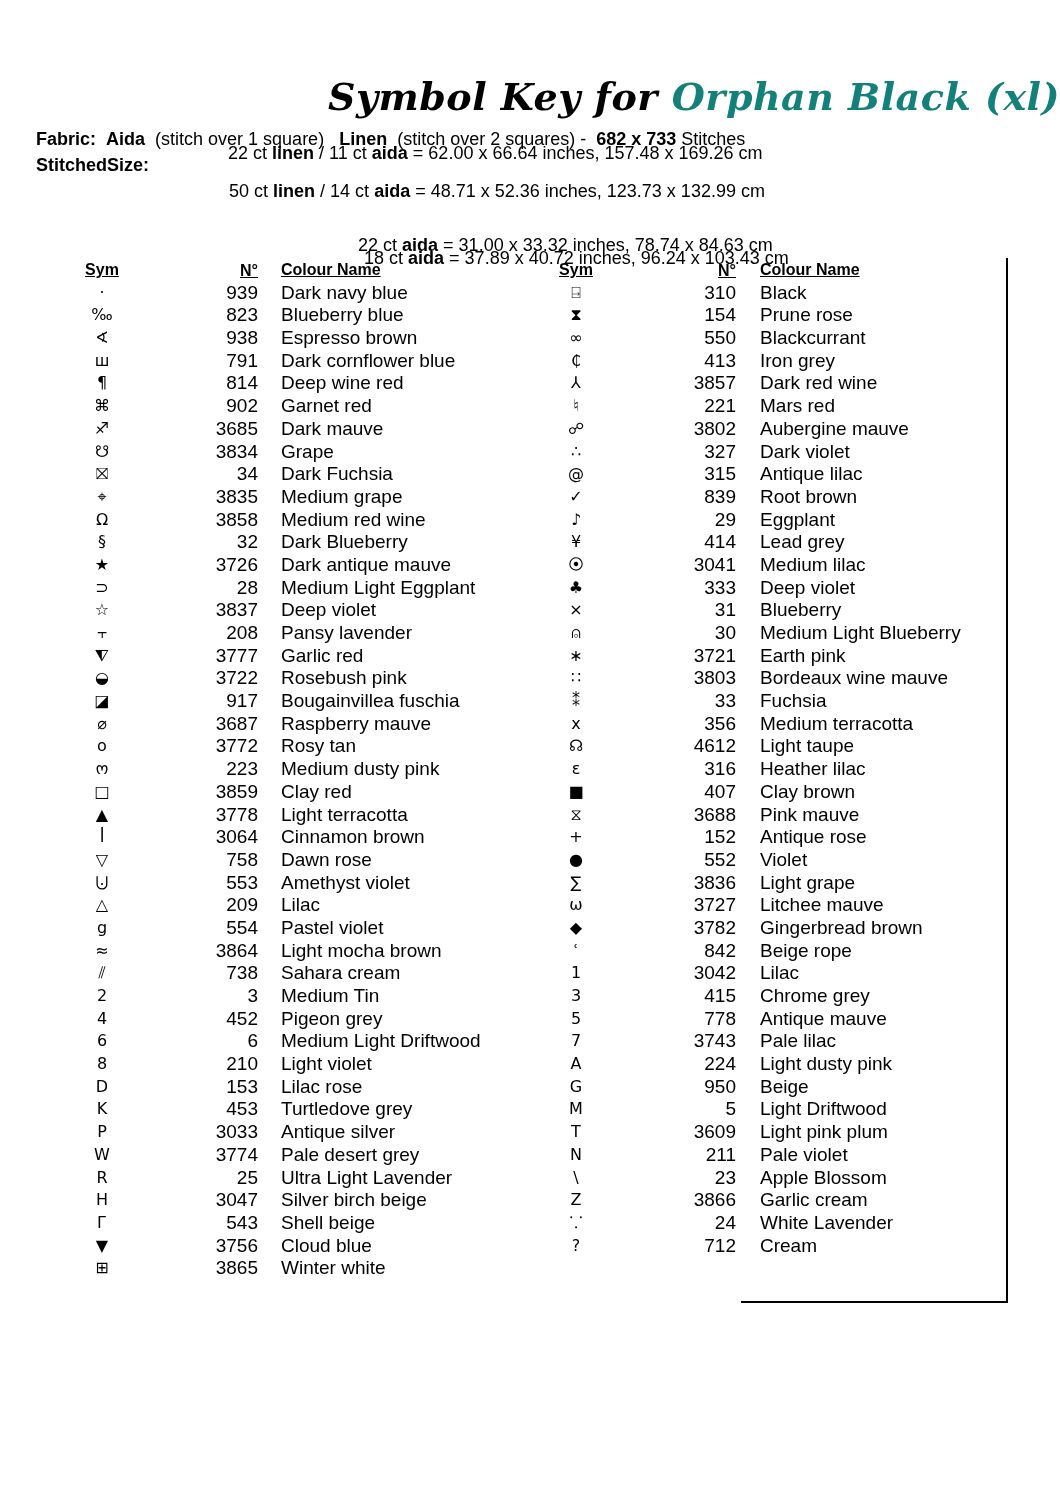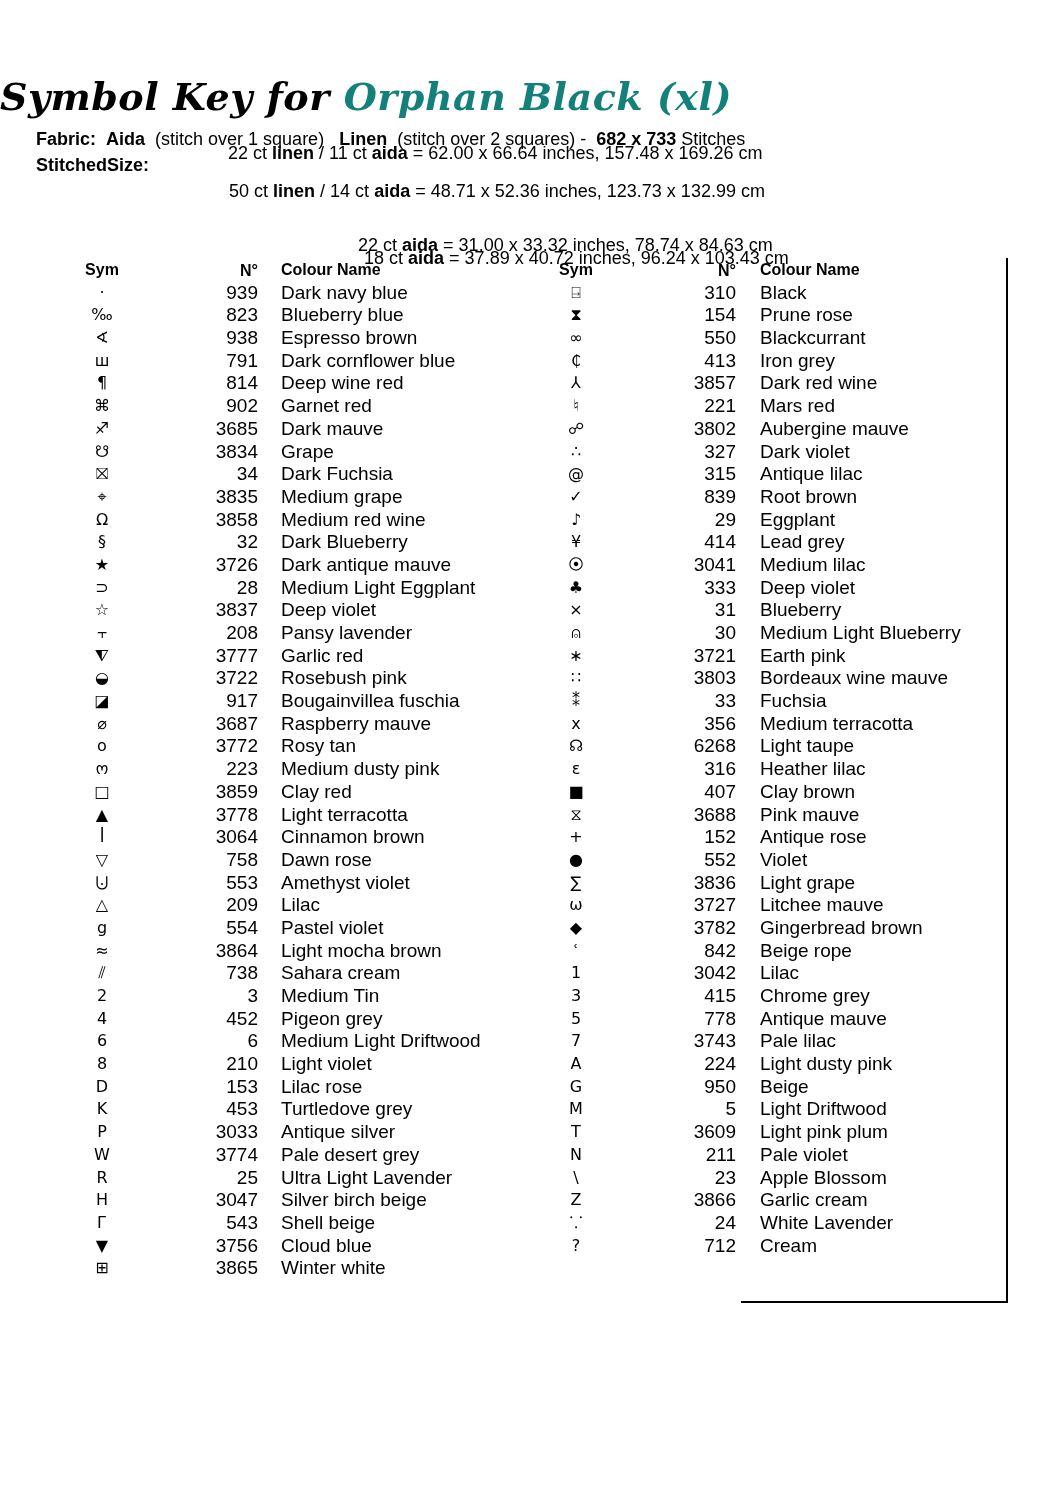--- a/index.html
+++ b/index.html
@@ -1,38 +1,38 @@
 <!DOCTYPE html>
 <html><head>
 <meta charset="utf-8">
 <style>
   html, body { margin: 0; padding: 0; background: #ffffff; }
   body { width: 1060px; height: 1500px; position: relative; overflow: hidden;
          font-family: "Liberation Sans", sans-serif; color: #000; }
 
-  .title { position: absolute; top: 74px; left: 0; width: 1060px; text-align: left;
+  .title { position: absolute; top: 74px; left: 0; width: 1060px; text-align: right;
            font-family: "DejaVu Serif", serif; font-style: italic; font-weight: bold;
            font-size: 38px; letter-spacing: 0.5px; white-space: nowrap; }
   .title .prefix { color: #000; }
   .title .pattern { color: #13807a; margin-left: 14px; }
 
   .hdr { position: absolute; font-size: 18px; white-space: nowrap; line-height: 26px; }
   .hdr b { font-weight: bold; }
 
   .col { position: absolute; top: 259px; }
   .col-left { left: 72px; }
   .col-right { left: 546px; }
 
   .row { position: relative; height: 22.7px; font-size: 19px; line-height: 22.7px; white-space: nowrap; }
   .row .sym { position: absolute; left: 0; width: 60px; text-align: center; font-family: "DejaVu Sans", sans-serif; font-size: 16px; }
   .row .num { position: absolute; left: 110px; width: 76px; text-align: right; }
   .row .name { position: absolute; left: 209px; }
 
   .colhead .sym, .colhead .num span, .colhead .name { font-weight: bold; font-size: 16px; font-family: "Liberation Sans", sans-serif; }
-  .colhead .sym span, .colhead .num span, .colhead .name span { }
+  .colhead .sym span, .colhead .num span, .colhead .name span { text-decoration: underline; }
 
   .col-right .row .num { left: 112px; width: 78px; }
   .col-right .row .name { left: 214px; }
 
   .box-right { position: absolute; left: 1006px; top: 258px; width: 2px; height: 1045px; background: #000; }
   .box-bottom { position: absolute; left: 741px; top: 1301px; width: 267px; height: 2px; background: #000; }
 </style>
 </head>
 <body>
 
@@ -398,21 +398,21 @@
         <span class="num">33</span>
         <span class="name">Fuchsia</span>
       </div>
       <div class="row">
         <span class="sym">x</span>
         <span class="num">356</span>
         <span class="name">Medium terracotta</span>
       </div>
       <div class="row">
         <span class="sym">☊</span>
-        <span class="num">6268</span>
+        <span class="num">4612</span>
         <span class="name">Light taupe</span>
       </div>
       <div class="row">
         <span class="sym">ε</span>
         <span class="num">316</span>
         <span class="name">Heather lilac</span>
       </div>
       <div class="row">
         <span class="sym">■</span>
         <span class="num">407</span>

